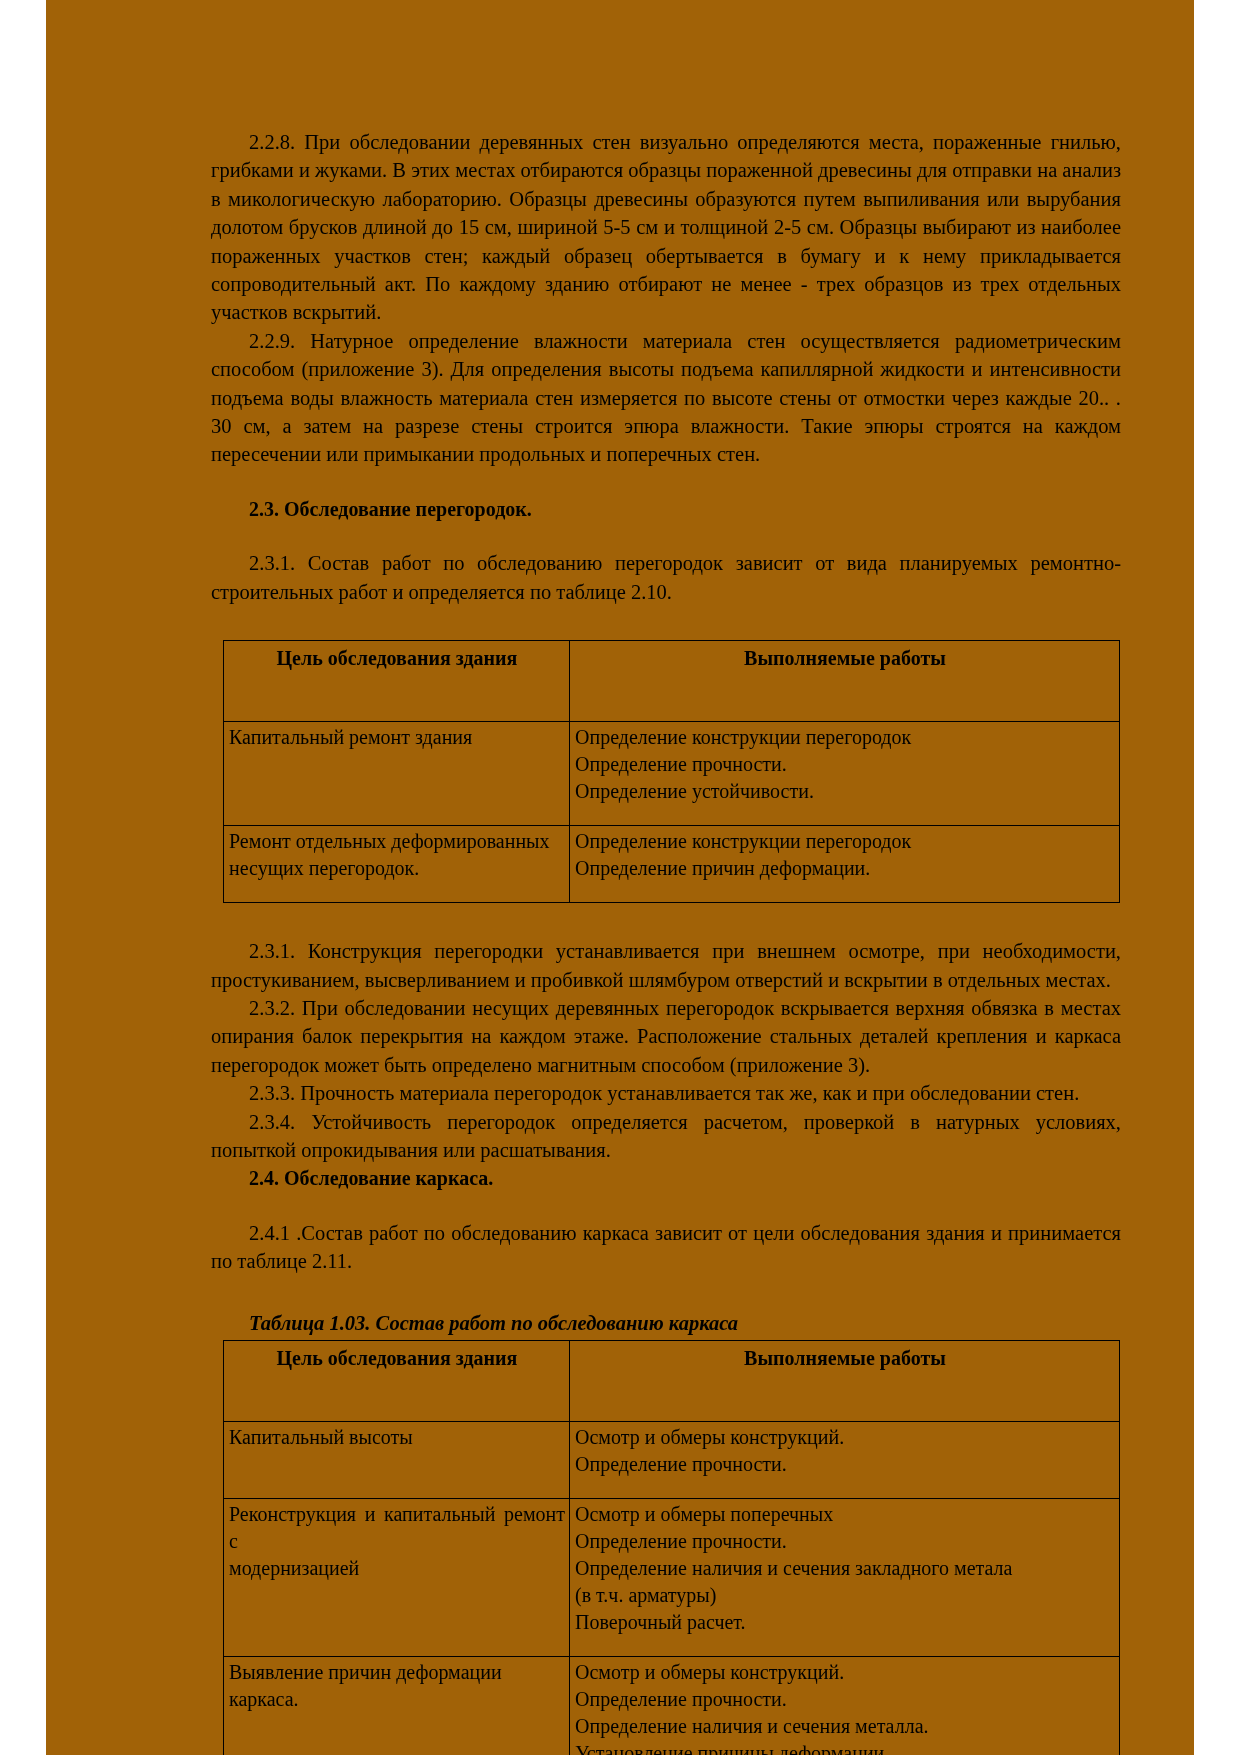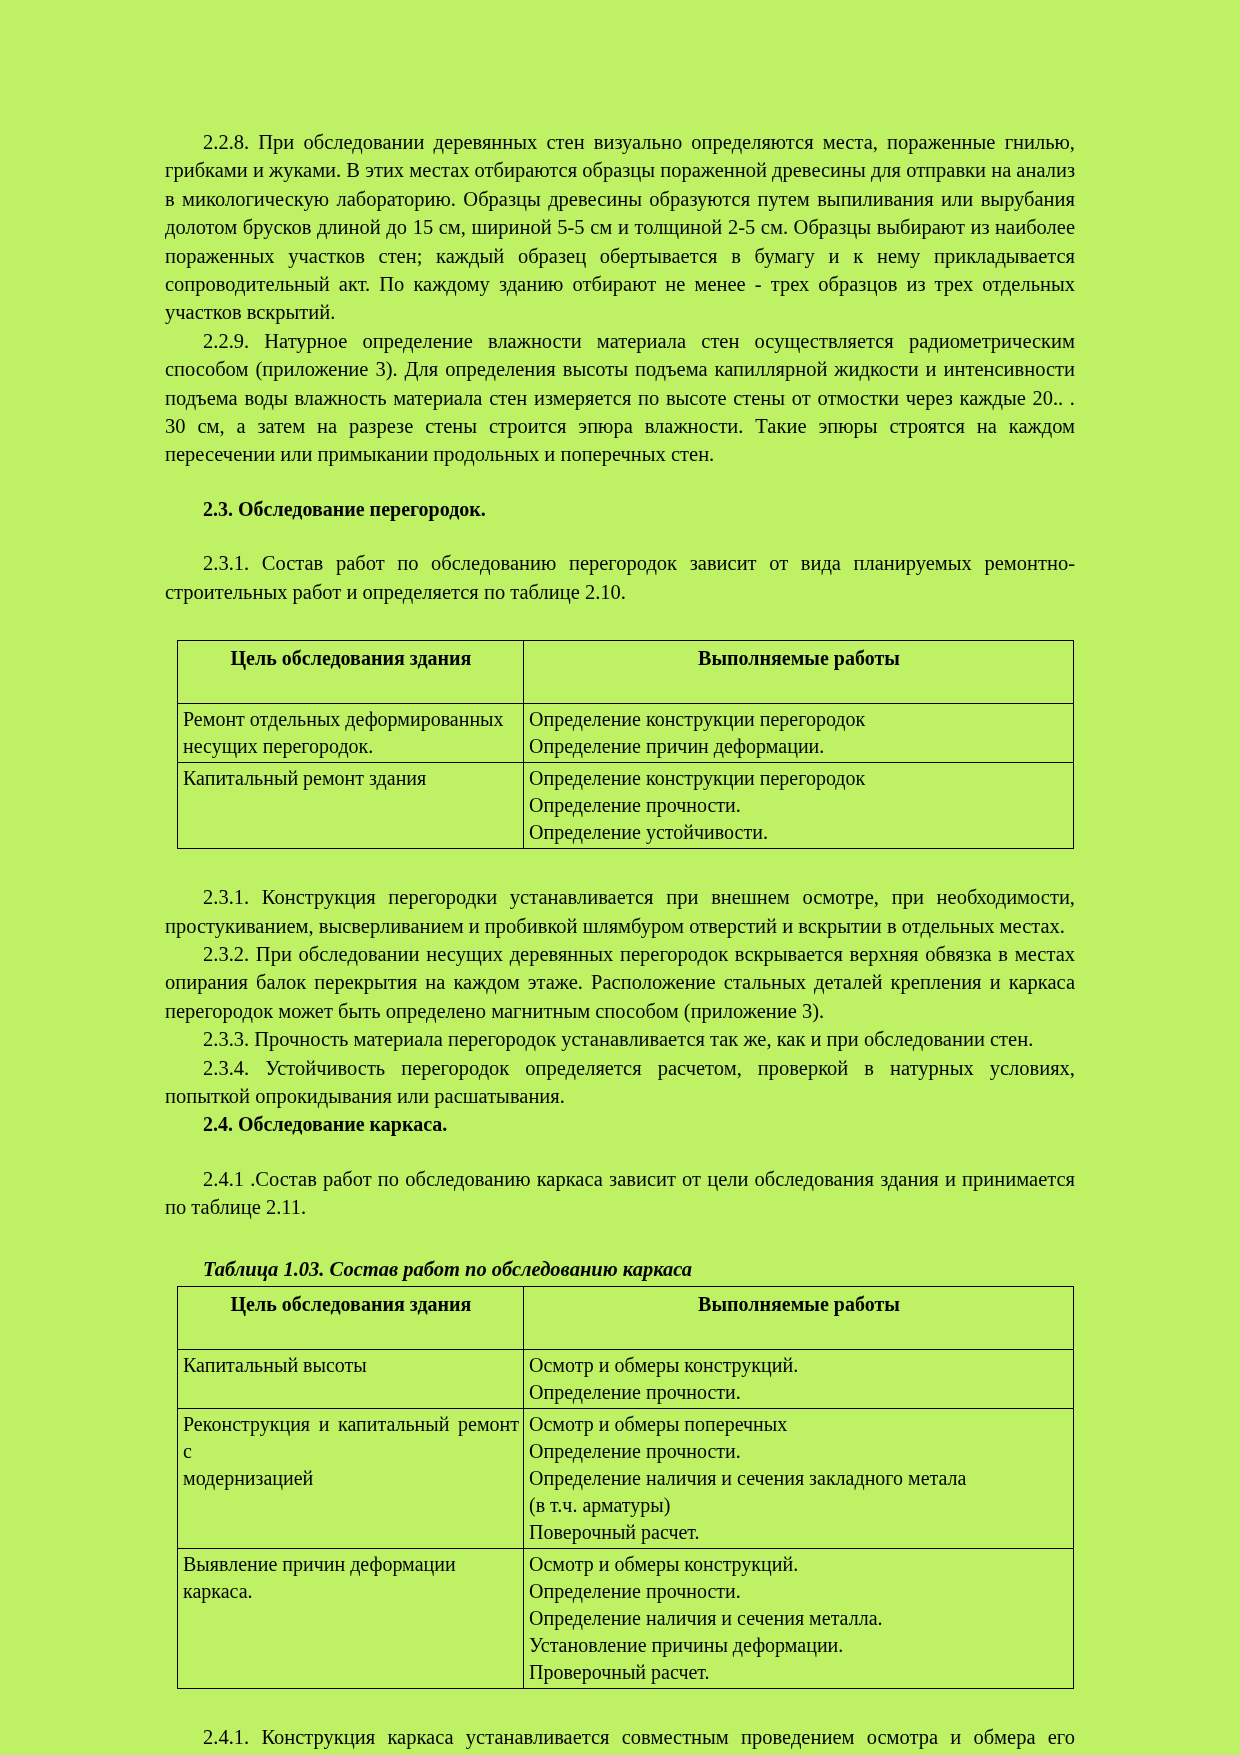--- a/index.html
+++ b/index.html
@@ -7,24 +7,24 @@
     margin: 0;
     padding: 0;
     background: #ffffff;
   }
   body {
     font-family: "Liberation Serif", "DejaVu Serif", serif;
     color: #000000;
   }
   .page {
     position: relative;
-    width: 1240px;
+    width: 1148px;
     height: 1755px;
     margin: 0 auto;
-    background: #bef264;
+    background: #a16207;
     box-sizing: border-box;
     padding: 128px 165px 0 165px;
   }
   .content {
     width: 910px;
   }
 
   
   p.para {
     margin: 0;
@@ -63,21 +63,21 @@
     width: 878px;
     margin: 0 0 0 12px;
     table-layout: fixed;
   }
   table.doc-table th,
   table.doc-table td {
     border: 1.6px solid #000000;
     vertical-align: top;
     font-size: 20px;
     line-height: 27px;
-    padding: 2px 4px 2px 5px;
+    padding: 2px 4px 20px 5px;
   }
   table.doc-table th {
     text-align: center;
     font-weight: bold;
     padding-top: 4px;
   }
   table.doc-table th.pad-head { height: 56px; vertical-align: top; }
   table.doc-table td.col-goal { width: 336px; }
   table.doc-table td.col-works { width: 540px; }
   table.doc-table th.col-goal { width: 336px; }
@@ -113,36 +113,36 @@
     <table class="doc-table">
       <thead>
         <tr>
           <th class="col-goal pad-head">Цель обследования здания</th>
           <th class="col-works pad-head">Выполняемые работы</th>
         </tr>
       </thead>
       <tbody>
         <tr>
           <td class="col-goal">
+            <span class="line">Капитальный ремонт здания</span>
+          </td>
+          <td class="col-works">
+            <span class="line">Определение конструкции перегородок</span>
+            <span class="line">Определение прочности.</span>
+            <span class="line">Определение устойчивости.</span>
+          </td>
+        </tr>
+        <tr>
+          <td class="col-goal">
             <span class="line">Ремонт отдельных деформированных</span>
             <span class="line">несущих перегородок.</span>
           </td>
           <td class="col-works">
             <span class="line">Определение конструкции перегородок</span>
             <span class="line">Определение причин деформации.</span>
-          </td>
-        </tr>
-        <tr>
-          <td class="col-goal">
-            <span class="line">Капитальный ремонт здания</span>
-          </td>
-          <td class="col-works">
-            <span class="line">Определение конструкции перегородок</span>
-            <span class="line">Определение прочности.</span>
-            <span class="line">Определение устойчивости.</span>
           </td>
         </tr>
       </tbody>
     </table>
 
     <div class="gap-lg"></div>
 
     <p class="para">2.3.1. Конструкция перегородки устанавливается при внешнем осмотре, при необходимости, простукиванием, высверливанием и пробивкой шлямбуром отверстий и вскрытии в отдельных местах.</p>
     <p class="para">2.3.2. При обследовании несущих деревянных перегородок вскрывается верхняя обвязка в местах опирания балок перекрытия на каждом этаже. Расположение стальных деталей крепления и каркаса перегородок может быть определено магнитным способом (приложение 3).</p>
     <p class="para">2.3.3. Прочность материала перегородок устанавливается так же, как и при обследовании стен.</p>

